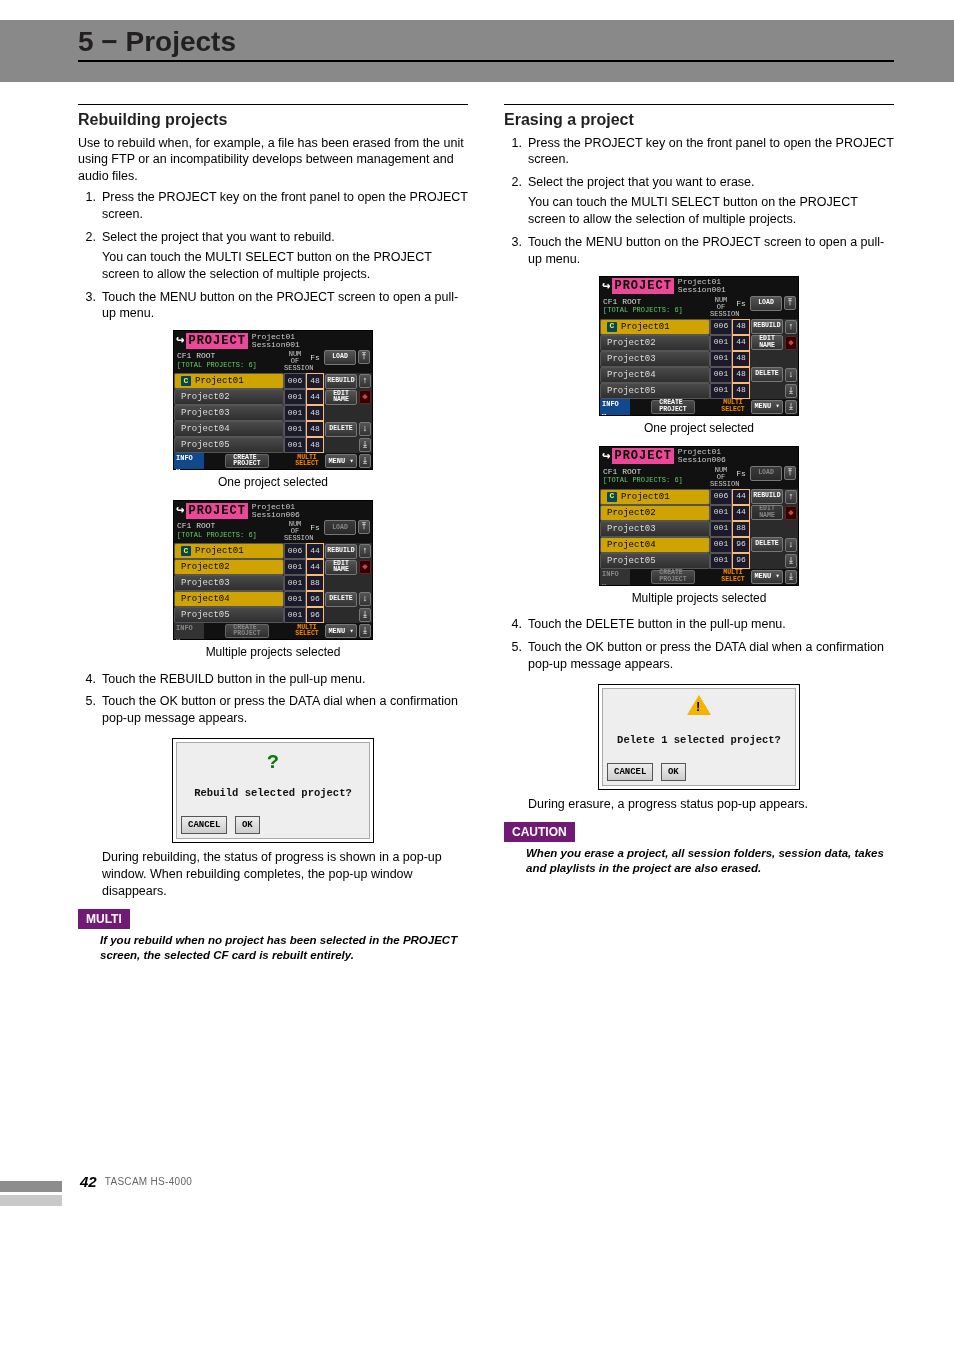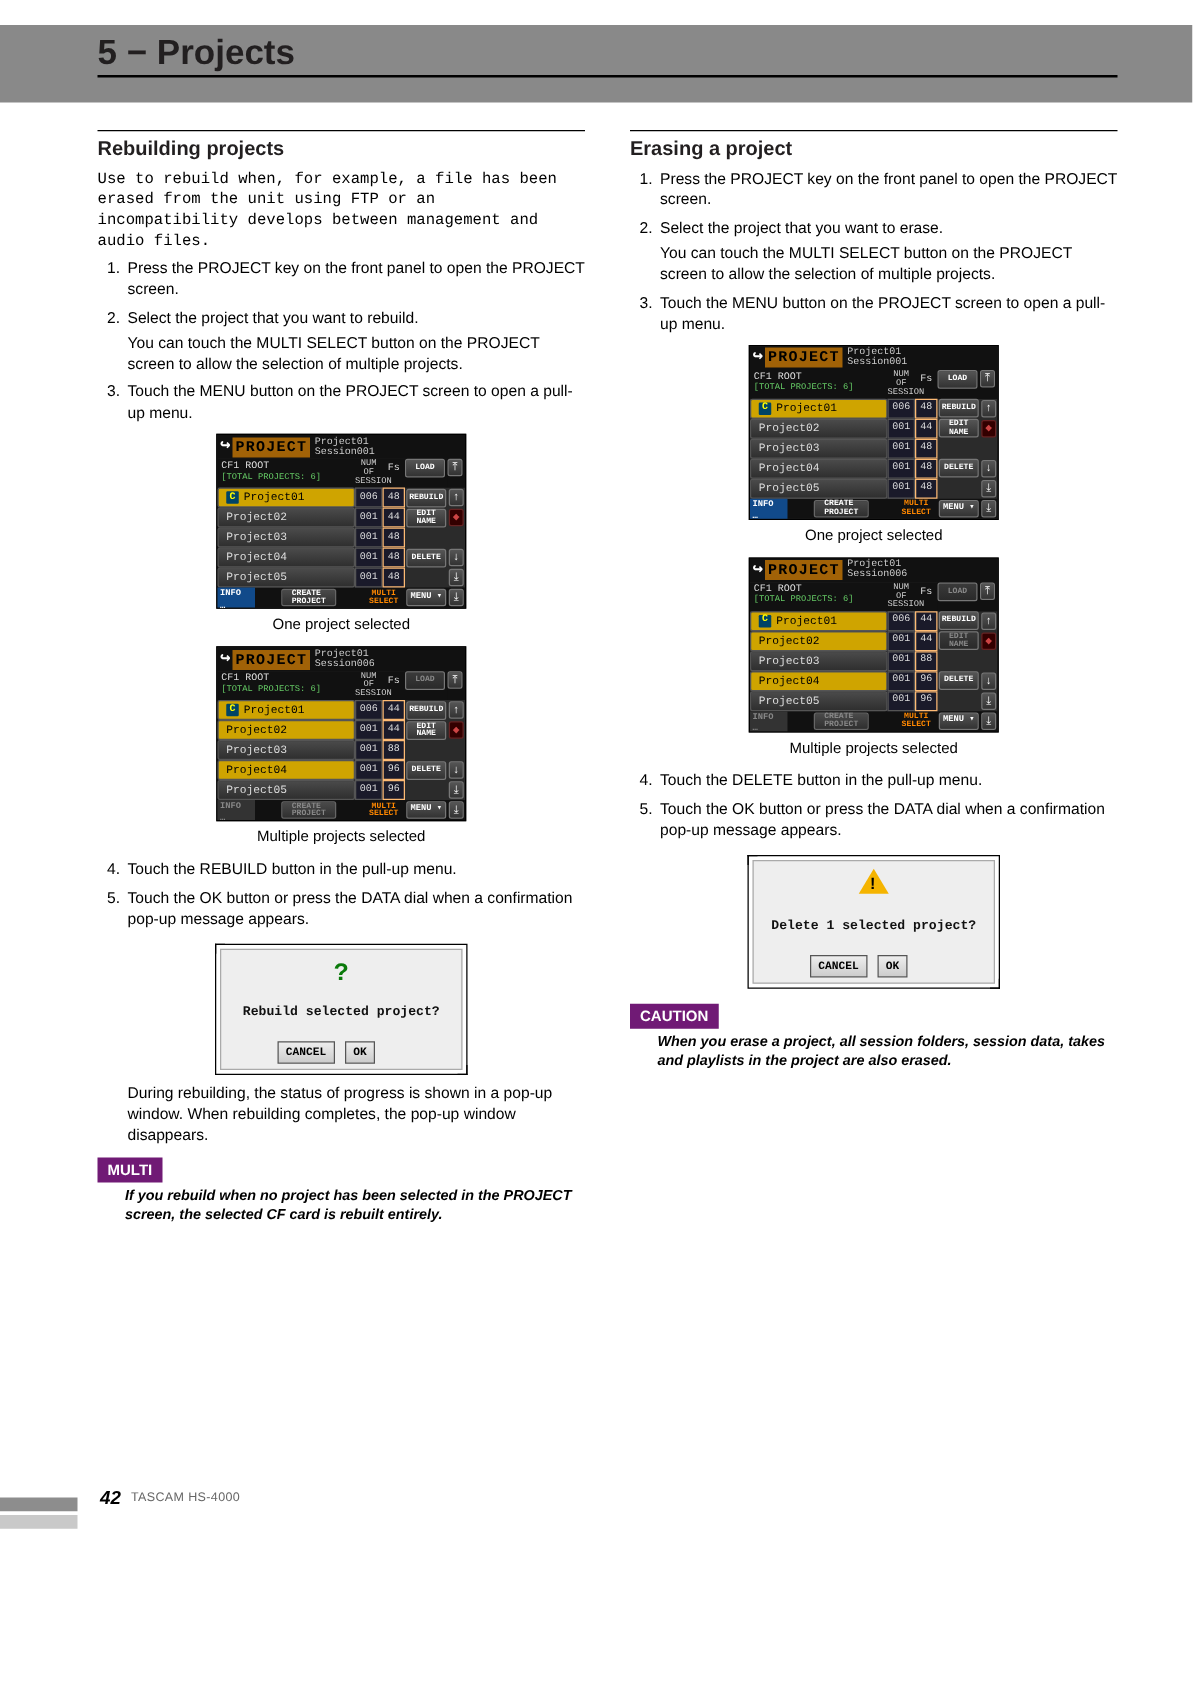--- a/index.html
+++ b/index.html
@@ -28,21 +28,21 @@
     margin: 0 60px 0 78px;
   }
   .columns {
     display: flex;
     margin: 22px 60px 0 78px;
     gap: 36px;
   }
   .col { flex: 1; font-size: 12.5px; line-height: 1.35; }
   .section-heading-wrap { border-top: 1px solid #000; margin-bottom: 4px; padding-top: 4px;}
   .section-heading { font-size: 16px; font-weight: bold; color: #221f20; }
-  .body-text { font-size: 12.5px; margin-bottom: 4px; font-family: Liberation Mono, monospace; }
+  .body-text { font-size: 12.5px; margin-bottom: 4px; }
   ol.steps { list-style: none; padding: 0; margin: 0; }
   ol.steps > li { display: flex; margin-bottom: 3px; }
   .step-num { width: 18px; flex-shrink: 0; text-align: right; margin-right: 6px; }
   .step-body { flex: 1; }
   .step-body p { margin-bottom: 3px; }
   .caption { text-align: center; font-size: 12px; margin: 4px 0 10px 0; }
   .note-label, .caution-label {
     display: inline-block;
     background: #701a75;
     color: #fff;
@@ -66,21 +66,21 @@
     margin: 5px auto 2px auto;
     background: #2b2b2b;
     font-family: "Courier New", monospace;
     font-size: 9px;
     color: #ddd;
     border: 1px solid #000;
   }
   .proj-top { display: flex; align-items: center; background: #111; }
   .proj-title-p { display:flex; align-items:center; gap:2px; padding:0 2px;}
   .proj-title-p .cur { font-size:14px; color:#fff; font-weight:bold;}
-  .proj-title-p .word { background:#a16207; color:#000; font-weight:bold; font-size:12px; padding:0 2px; letter-spacing:1px;}
+  .proj-title-p .word { background:#ec4899; color:#000; font-weight:bold; font-size:12px; padding:0 2px; letter-spacing:1px;}
   .proj-sess { font-size:8px; color:#ccc; line-height:1; padding:1px 0 1px 2px; flex:1;}
   .proj-head { display:flex; background:#111; }
   .ph-root { flex:1; padding:2px 3px; font-size:8px; color:#ddd; line-height:1.05;}
   .ph-root .tot { color:#6c6; font-size:7px;}
   .ph-num { width:22px; text-align:center; font-size:7px; padding:1px 0; color:#ccc; line-height:1;}
   .ph-fs  { width:18px; text-align:center; font-size:8px; padding-top:3px;}
   .ph-btn { width:34px; }
   .side-col { width:14px; }
   .proj-head .ph-btn, .proj-head .side-col { background:#111;}
   .prow { display:flex; height:16px; align-items:stretch;}
@@ -139,21 +139,21 @@
   .dialog-icon.w { color:#000;}
   .warn-tri {
     display:inline-block; width:0; height:0;
     border-left:12px solid transparent; border-right:12px solid transparent;
     border-bottom:20px solid #f5b400; position:relative;
   }
   .warn-tri::after{
     content:"!"; position:absolute; left:-3px; top:3px; color:#000; font-weight:bold; font-size:13px; font-family:Arial;
   }
   .dialog-msg { font-size:10.5px; margin:10px 0 16px 0; font-weight:bold; color:#111;}
-  .dialog-btns { text-align:center; padding-right:24px;}
+  .dialog-btns { text-align:left; padding-right:24px;}
   .dbtn { display:inline-block; background:linear-gradient(#eee,#ccc); border:1px solid #555; font-size:9px; font-weight:bold; padding:2px 6px; font-family:"Courier New",monospace;}
 
   .page-footer {
     position: relative;
     margin-top: 210px;
     padding: 0 0 24px 78px;
     font-size: 11px;
   }
   .page-num-box {
     display:inline-block; font-style:italic; font-weight:bold; font-size:15px;
@@ -639,20 +639,21 @@
       <div class="dialog-inner">
         <div class="dialog-icon w"><span class="warn-tri"></span></div>
         <div class="dialog-msg">Delete 1 selected project?</div>
         <div class="dialog-btns">
           <span class="dbtn">CANCEL</span>
           <span class="dbtn">OK</span>
         </div>
       </div>
     </div>
 
+    <p class="continued">During erasure, a progress status pop-up appears.</p>
 
     <div class="caution-label">CAUTION</div>
     <p class="caution-body">When you erase a project, all session folders, session data, takes and playlists in the project are also erased.</p>
   </div>
 </div>
 
 <div class="page-footer">
   <div class="footer-bar-1"></div>
   <div class="footer-bar-2"></div>
   <span class="page-num-box">42</span>

